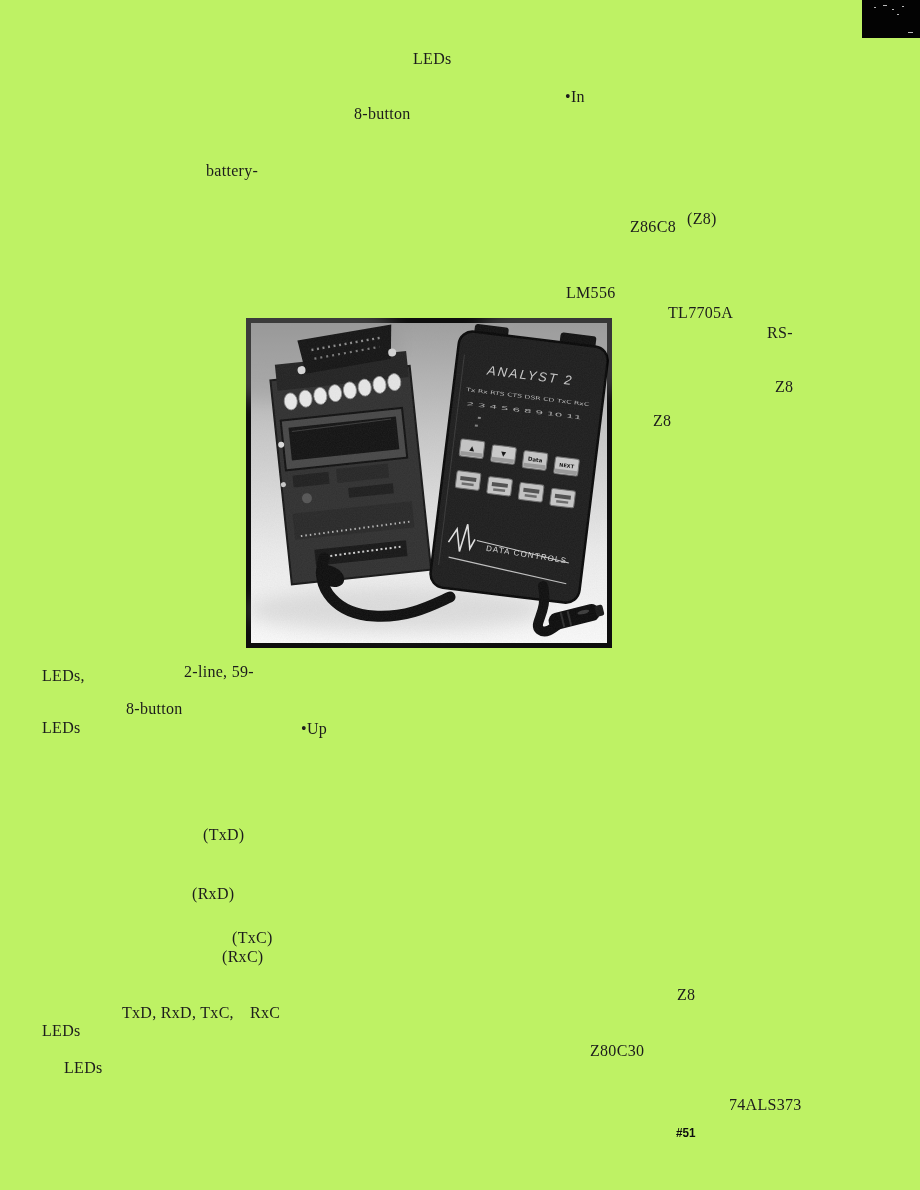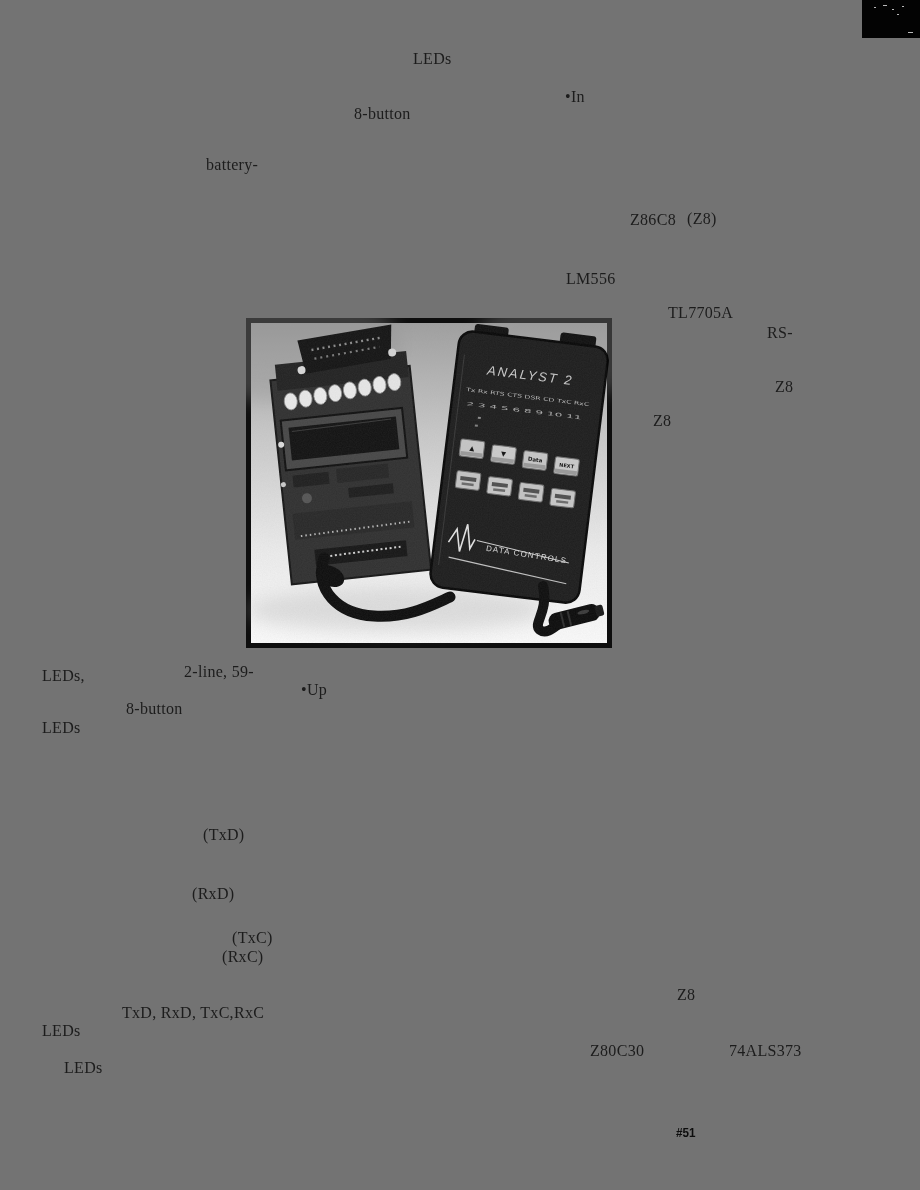--- a/index.html
+++ b/index.html
@@ -1,17 +1,17 @@
 <!DOCTYPE html>
 <html><head>
 <meta charset="utf-8">
 <style>
   html,body{margin:0;padding:0;background:#e9e9e9;}
   .page{
-    position:relative;width:920px;height:1190px;background:#737373;
+    position:relative;width:920px;height:1190px;background:#bef264;
     font-family:"Liberation Serif","DejaVu Serif",serif;overflow:hidden;
   }
   
   .w{
     position:absolute;font-size:16px;color:#1c1c1c;line-height:1;
     white-space:pre;letter-spacing:0.3px;
   }
   
   .corner-block{position:absolute;left:862px;top:0;width:58px;height:38px;background:#030303;}
   .corner-block i{position:absolute;background:#b9b9b9;width:2px;height:1px;}
@@ -39,43 +39,43 @@
       <i></i>
       <i></i>
       <i></i>
       <i></i>
       <i></i>
   </div>
 
   <span class="w" style="left:413px;top:51px">LEDs</span>
   <span class="w" style="left:565px;top:89px">•In</span>
   <span class="w" style="left:354px;top:106px">8-button</span>
-  <span class="w" style="left:206px;top:157px">battery-</span>
-  <span class="w" style="left:630px;top:212px">Z86C8</span>
+  <span class="w" style="left:206px;top:163px">battery-</span>
+  <span class="w" style="left:630px;top:219px">Z86C8</span>
   <span class="w" style="left:687px;top:211px">(Z8)</span>
-  <span class="w" style="left:566px;top:271px">LM556</span>
+  <span class="w" style="left:566px;top:285px">LM556</span>
   <span class="w" style="left:668px;top:305px">TL7705A</span>
   <span class="w" style="left:767px;top:325px">RS-</span>
   <span class="w" style="left:775px;top:379px">Z8</span>
   <span class="w" style="left:653px;top:413px">Z8</span>
   <span class="w" style="left:184px;top:664px">2-line, 59-</span>
   <span class="w" style="left:42px;top:668px">LEDs,</span>
   <span class="w" style="left:126px;top:701px">8-button</span>
   <span class="w" style="left:42px;top:720px">LEDs</span>
-  <span class="w" style="left:301px;top:682px">•Up</span>
+  <span class="w" style="left:301px;top:721px">•Up</span>
   <span class="w" style="left:203px;top:827px">(TxD)</span>
   <span class="w" style="left:192px;top:886px">(RxD)</span>
   <span class="w" style="left:232px;top:930px">(TxC)</span>
   <span class="w" style="left:222px;top:949px">(RxC)</span>
   <span class="w" style="left:677px;top:987px">Z8</span>
   <span class="w" style="left:122px;top:1005px">TxD, RxD, TxC,</span>
-  <span class="w" style="left:234px;top:1005px">RxC</span>
+  <span class="w" style="left:250px;top:1005px">RxC</span>
   <span class="w" style="left:42px;top:1023px">LEDs</span>
   <span class="w" style="left:590px;top:1043px">Z80C30</span>
-  <span class="w" style="left:729px;top:1043px">74ALS373</span>
+  <span class="w" style="left:729px;top:1097px">74ALS373</span>
   <span class="w" style="left:64px;top:1060px">LEDs</span>
 
   <svg class="photo" width="366" height="330" viewBox="0 0 366 330">
     <defs>
       <linearGradient id="pg" x1="0" y1="0" x2="0" y2="1">
         <stop offset="0" stop-color="#9f9f9f"></stop>
         <stop offset="0.35" stop-color="#c9c9c9"></stop>
         <stop offset="0.72" stop-color="#ededed"></stop>
         <stop offset="1" stop-color="#fbfbfb"></stop>
       </linearGradient>

